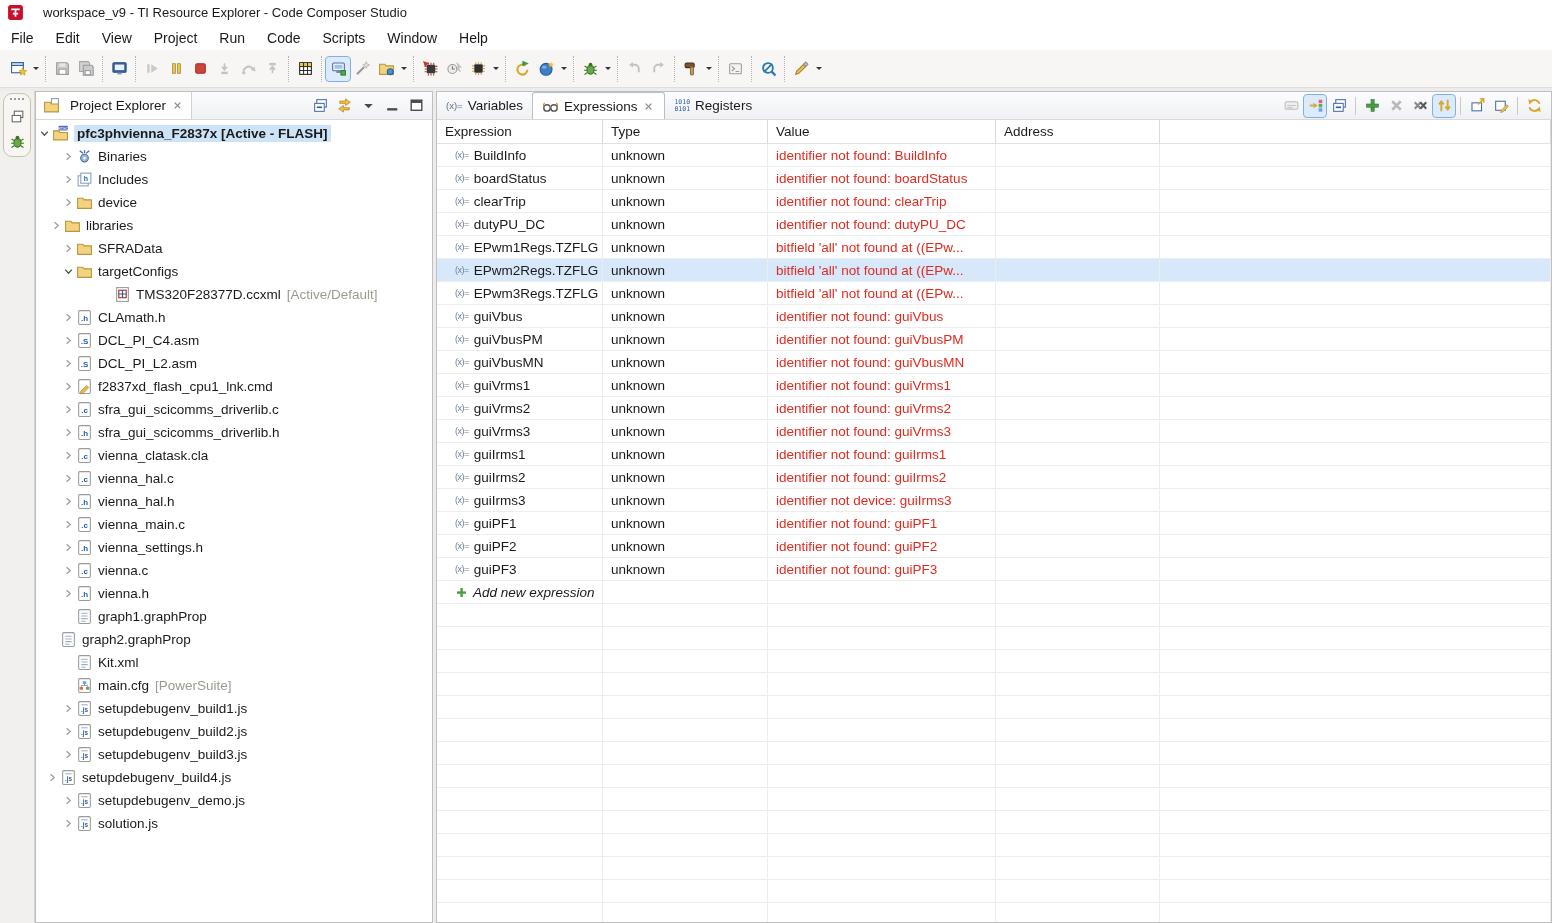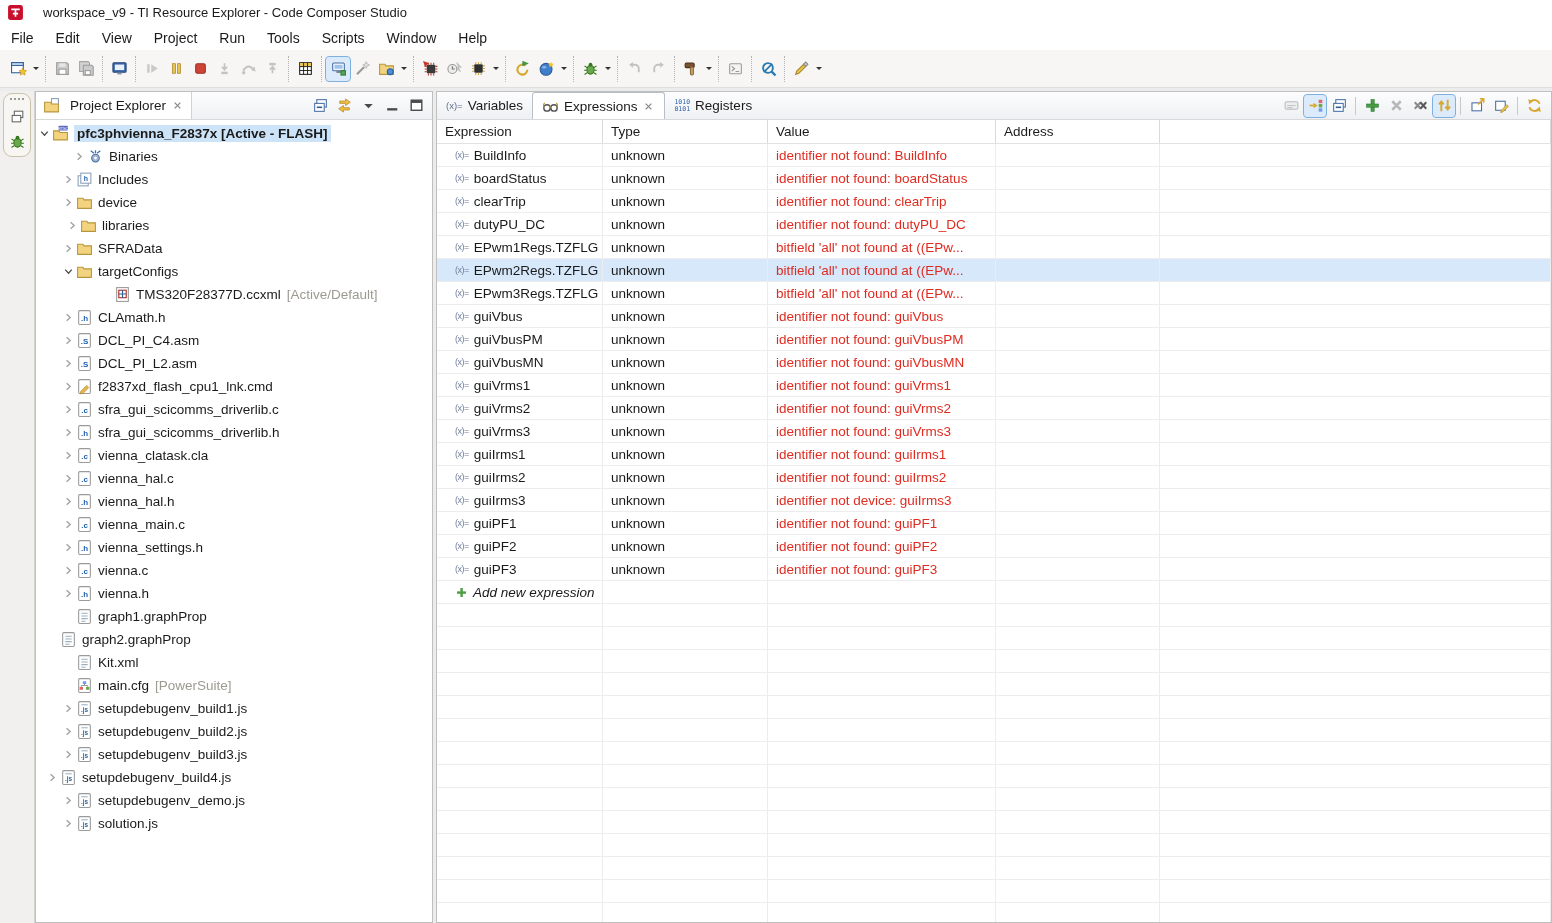--- a/index.html
+++ b/index.html
@@ -79,21 +79,21 @@
     </span>
   <span>workspace_v9 - TI Resource Explorer - Code Composer Studio</span>
 </div>
 
 <div class="menubar">
     <span class="mitem">File</span>
     <span class="mitem">Edit</span>
     <span class="mitem">View</span>
     <span class="mitem">Project</span>
     <span class="mitem">Run</span>
-    <span class="mitem">Tools</span>
+    <span class="mitem">Code</span>
     <span class="mitem">Scripts</span>
     <span class="mitem">Window</span>
     <span class="mitem">Help</span>
   </div>
 
 <div class="toolbar">
     <div class="tgroup">
       <span class="ticon">
         <svg width="17" height="17" viewBox="0 0 16 16">
           <rect x="1.5" y="2.5" width="11" height="9.5" fill="#fff" stroke="#2a6099"></rect>
@@ -376,21 +376,21 @@
           </span>
           <span class="tico">
             <svg width="17" height="17" viewBox="0 0 16 16">
               <path d="M1.5 5.5 h5 l1 1.5 h7 v7 h-13 Z" fill="#f3d37f" stroke="#b8963e"></path>
               <rect x="6" y="0.8" width="9" height="4.4" rx="1" fill="#5c6bc0"></rect>
               <text x="10.5" y="4.4" font-size="3.6" fill="#fff" text-anchor="middle" font-family="Liberation Sans">RTSC</text>
             </svg>
           </span>
           <span class="lbl">pfc3phvienna_F2837x  [Active - FLASH]</span>
         </div>
-        <div class="trow" style="padding-left: 35px; text-align: right;">
+        <div class="trow" style="padding-left: 24px; text-align: right;">
           <span class="chev">
             <svg width="15" height="15" viewBox="0 0 16 16">
               <path d="M6 4.5 l3.8 3.5 L6 11.5" fill="none" stroke="#a0a0a0" stroke-width="1.4"></path>
             </svg>
           </span>
           <span class="tico">
             <svg width="17" height="17" viewBox="0 0 16 16">
               <circle cx="8" cy="9.5" r="3.6" fill="#9fb6d4" stroke="#4a6fa5"></circle>
               <circle cx="8" cy="9.5" r="1.3" fill="#fff"></circle>
               <path d="M3.5 2.5 l3 2.5 M12.5 2.5 l-3 2.5 M8 2 v3" stroke="#4a6fa5" stroke-width="1.2"></path>
@@ -419,21 +419,21 @@
               <path d="M6 4.5 l3.8 3.5 L6 11.5" fill="none" stroke="#a0a0a0" stroke-width="1.4"></path>
             </svg>
           </span>
           <span class="tico">
             <svg width="17" height="17" viewBox="0 0 16 16">
               <path d="M1.5 4 h5 l1 1.5 h7 v8 h-13 Z" fill="#f3d37f" stroke="#b8963e"></path>
             </svg>
           </span>
           <span>device</span>
         </div>
-        <div class="trow" style="padding-left: 28px;">
+        <div class="trow" style="padding-left: 12px;">
           <span class="chev">
             <svg width="15" height="15" viewBox="0 0 16 16">
               <path d="M6 4.5 l3.8 3.5 L6 11.5" fill="none" stroke="#a0a0a0" stroke-width="1.4"></path>
             </svg>
           </span>
           <span class="tico">
             <svg width="17" height="17" viewBox="0 0 16 16">
               <path d="M1.5 4 h5 l1 1.5 h7 v8 h-13 Z" fill="#f3d37f" stroke="#b8963e"></path>
             </svg>
           </span>

